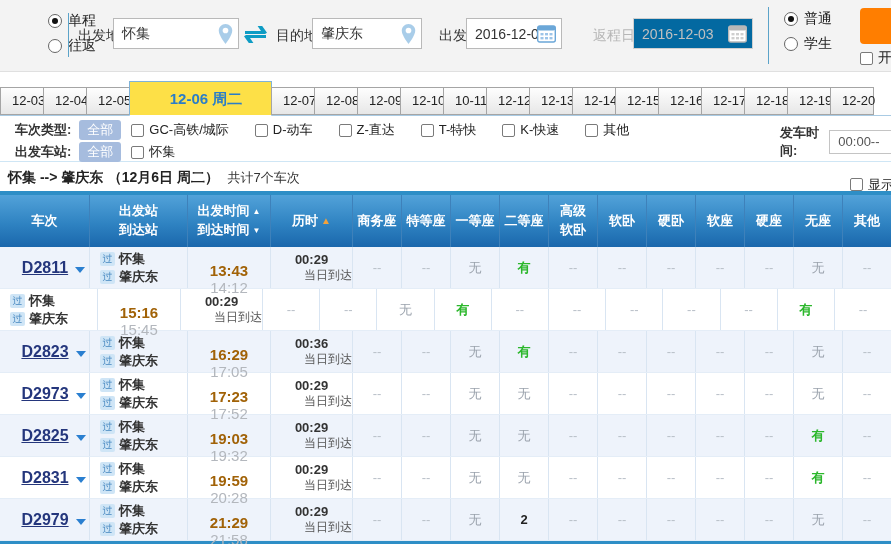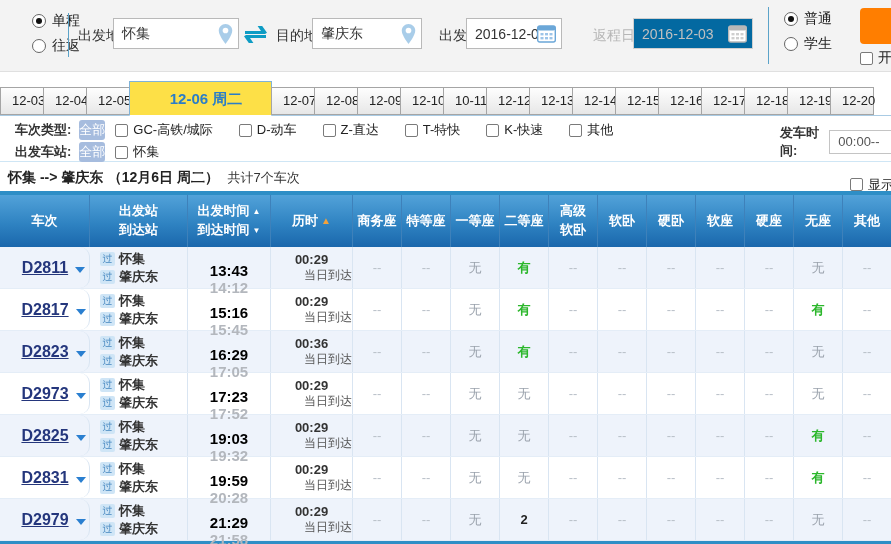--- a/index.html
+++ b/index.html
@@ -3,21 +3,21 @@
 <meta charset="utf-8">
 <style>
   *{box-sizing:border-box;margin:0;padding:0;font-family:"Liberation Sans","DejaVu Sans",sans-serif;}
   body{width:891px;height:544px;overflow:hidden;background:#fff;}
   .page{position:relative;width:891px;height:544px;overflow:hidden;}
 
   
   .topbar{position:relative;height:72px;background:#f3f3f3;border-bottom:1px solid #e0e0e0;}
   .lbl{position:absolute;font-size:14px;color:#333;top:27px;}
   .lbl.dis{color:#b6b6b6;}
-  .trip-type{position:absolute;left:32px;top:12px;}
+  .trip-type{position:absolute;left:48px;top:12px;}
   .radio-row{display:flex;align-items:center;margin-bottom:7px;cursor:pointer;font-size:14px;color:#222;}
   .rdo{width:14px;height:14px;border:1px solid #666;border-radius:50%;background:#fff;display:inline-block;margin-right:6px;position:relative;}
   .rdo.checked::after{content:"";position:absolute;left:3px;top:3px;width:6px;height:6px;border-radius:50%;background:#111;}
   .vline{position:absolute;width:1px;background:#5ba3c9;}
   .v1{left:68px;top:13px;height:44px;}
   .v2{left:768px;top:7px;height:57px;}
   .input-box{position:absolute;top:18px;height:31px;background:#fff;border:1px solid #b9b9b9;display:flex;align-items:center;padding-left:8px;font-size:14px;color:#333;}
   .input-box .pin{position:absolute;right:4px;top:4px;}
   .input-box .cal{position:absolute;right:5px;top:6px;}
   .input-box.dis{border-color:#cfcfcf;background:#0369a1;color:#c0c0c0;}
@@ -30,21 +30,21 @@
   
   .tabs-row{height:44px;background:#fff;display:flex;align-items:flex-end;border-bottom:1px solid #a9cbe4;}
   .tab{flex:none;width:44px;height:28px;line-height:26px;text-align:center;font-size:13px;color:#222;background:linear-gradient(#fefefe,#e7e7e7);border:1px solid #a5a5a5;margin-left:-1px;cursor:pointer;white-space:nowrap;padding-left:11px;}
   .tab:first-child{margin-left:0;}
   .tab.active{width:143px;height:35px;line-height:33px;background:#fde047;border:1px solid #7fb2d8;border-bottom:1px solid #fff;margin-bottom:-1px;color:#2a7dc8;font-weight:bold;font-size:15px;}
 
   
   .filters{position:relative;height:46px;padding:4px 0 0 15px;background:#fff;border-bottom:1px solid #cfe6f5;}
   .filter-row{display:flex;align-items:center;height:20px;margin-bottom:2px;font-size:13px;color:#222;}
   .flabel{font-weight:bold;color:#333;}
-  .badge{background:#a6bcde;color:#fff;border-radius:3px;padding:1px 0;margin:0 10px 0 8px;font-size:13px;cursor:pointer;}
+  .badge{background:#a6bcde;color:#fff;border-radius:3px;padding:1px 8px;margin:0 10px 0 8px;font-size:13px;cursor:pointer;}
   .cb-item{display:flex;align-items:center;margin-right:26px;cursor:pointer;white-space:nowrap;}
   .depart-time{position:absolute;left:780px;top:8px;display:flex;align-items:center;}
   .select-box{border:1px solid #c4c4c4;background:#fff;height:24px;line-height:22px;width:100px;padding-left:8px;margin-left:8px;font-size:13px;color:#555;}
 
   
   .summary{position:relative;height:33px;line-height:29px;padding-left:8px;border-bottom:4px solid #2e8ec6;background:#fff;white-space:nowrap;}
   .sum-route{font-weight:bold;font-size:14px;color:#222;}
   .sum-date{font-weight:bold;font-size:14px;color:#222;}
   .sum-count{font-size:13px;color:#333;margin-left:4px;}
   .show-cb{position:absolute;left:850px;top:8px;display:flex;align-items:center;font-size:13px;color:#222;white-space:nowrap;cursor:pointer;}
@@ -60,28 +60,28 @@
   .thead .c{border-right:1px solid #3e81ba;display:flex;flex-direction:column;justify-content:center;align-items:center;line-height:1.45;text-align:center;white-space:pre-line;}
   .thead .c:last-child{border-right:none;}
   .hline{display:flex;align-items:center;}
   .s-arrow{font-size:8px;margin-left:3px;}
   .s-arrow.orange{color:#f2a23c;font-size:10px;}
 
   .trow{display:flex;height:42px;background:#fff;border-bottom:1px solid #e4edf7;}
   .trow.alt{background:#eef3fb;}
   .trow .c{border-right:1px solid #d9e5f2;display:flex;flex-direction:column;justify-content:center;}
   .trow .c:last-child{border-right:none;}
-  .trow .c-train{flex-direction:row;align-items:center;padding-left:18px;border-radius:10px;}
+  .trow .c-train{flex-direction:row;align-items:center;padding-left:18px;}
   .train-no{font-size:16px;font-weight:bold;color:#24367c;text-decoration:underline;cursor:pointer;}
   .caret{width:0;height:0;border-left:5px solid transparent;border-right:5px solid transparent;border-top:6px solid #2a7fd0;margin:4px 0 0 7px;cursor:pointer;}
   .st-line{display:flex;align-items:center;padding-left:10px;height:16px;margin:1px 0;}
   .pass{width:15px;height:14px;line-height:14px;background:#cfe5f6;color:#4788c0;font-size:10px;text-align:center;border-radius:2px;margin-right:4px;flex:none;}
   .st-name{font-size:13px;font-weight:bold;color:#333;white-space:nowrap;}
-  .t-dep{font-size:15px;font-weight:bold;color:#000000;text-align:center;margin-top:22px;}
-  .t-arr{font-size:15px;color:#b3b7bd;text-align:center;font-weight:bold;}
+  .t-dep{font-size:15px;font-weight:bold;color:#a16207;text-align:center;margin-top:22px;}
+  .t-arr{font-size:15px;color:#b3b7bd;text-align:center;font-weight:normal;}
   .d-val{font-size:13px;font-weight:bold;color:#333;text-align:center;}
   .d-note{font-size:12px;color:#555;text-align:right;}
   .seat{align-items:center;font-size:13px;}
   .seat.dash{color:#b8bfc8;}
   .seat.none{color:#9aa2ac;}
   .seat.avail{color:#2cb72c;font-weight:bold;}
   .seat.num{color:#222;font-weight:bold;}
   .tbl-bottom{height:3px;background:#2e8ec6;}
 </style>
 </head>
@@ -312,24 +312,20 @@
         <div class="c c-seat seat avail">有</div>
         <div class="c c-seat seat dash">--</div>
         <div class="c c-seat seat dash">--</div>
         <div class="c c-seat seat dash">--</div>
         <div class="c c-seat seat dash">--</div>
         <div class="c c-seat seat dash">--</div>
         <div class="c c-seat seat none">无</div>
         <div class="c c-seat seat dash">--</div>
       </div>
       <div class="trow">
-    <div class="c c-train">
-      <a class="train-no">D2817</a>
-      <span class="caret"></span>
-    </div>
     <div class="c c-station">
       <div class="st-line">
         <span class="pass">过</span>
         <span class="st-name">怀集</span>
       </div>
       <div class="st-line">
         <span class="pass">过</span>
         <span class="st-name">肇庆东</span>
       </div>
     </div>

